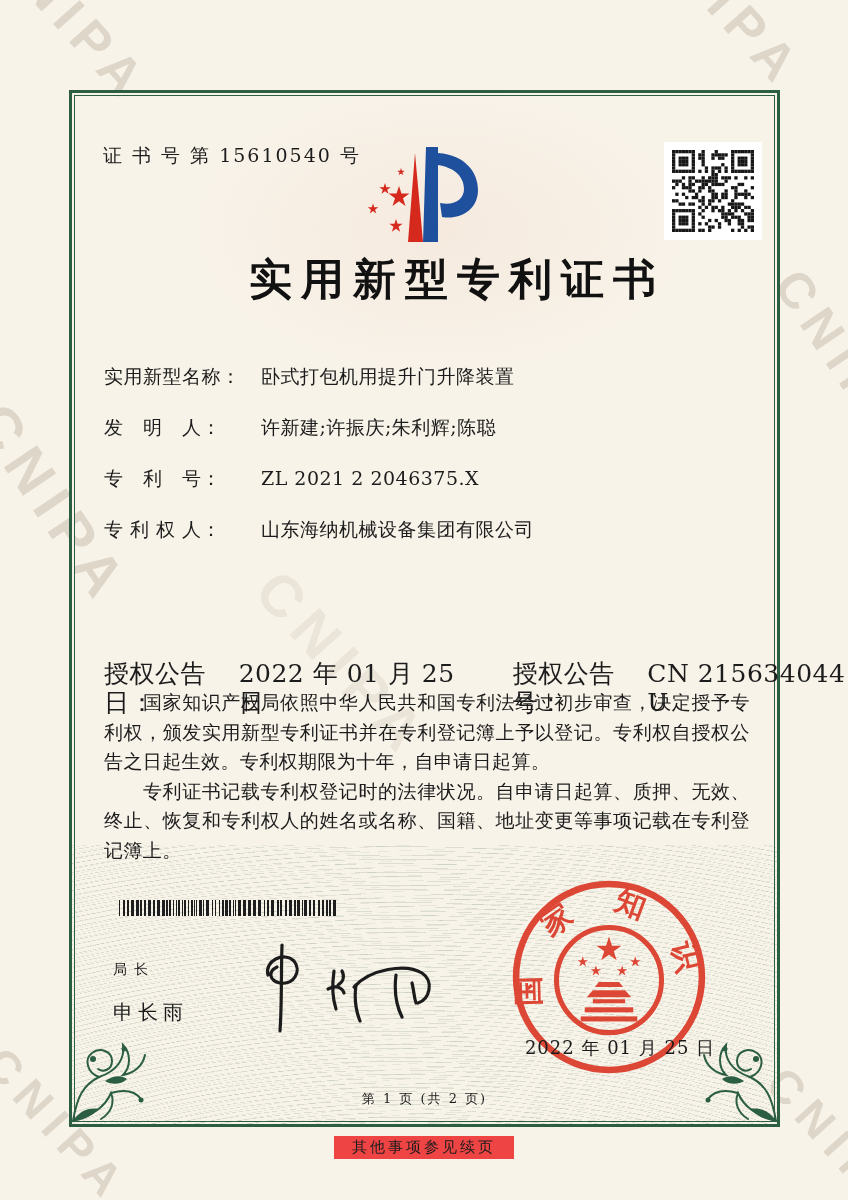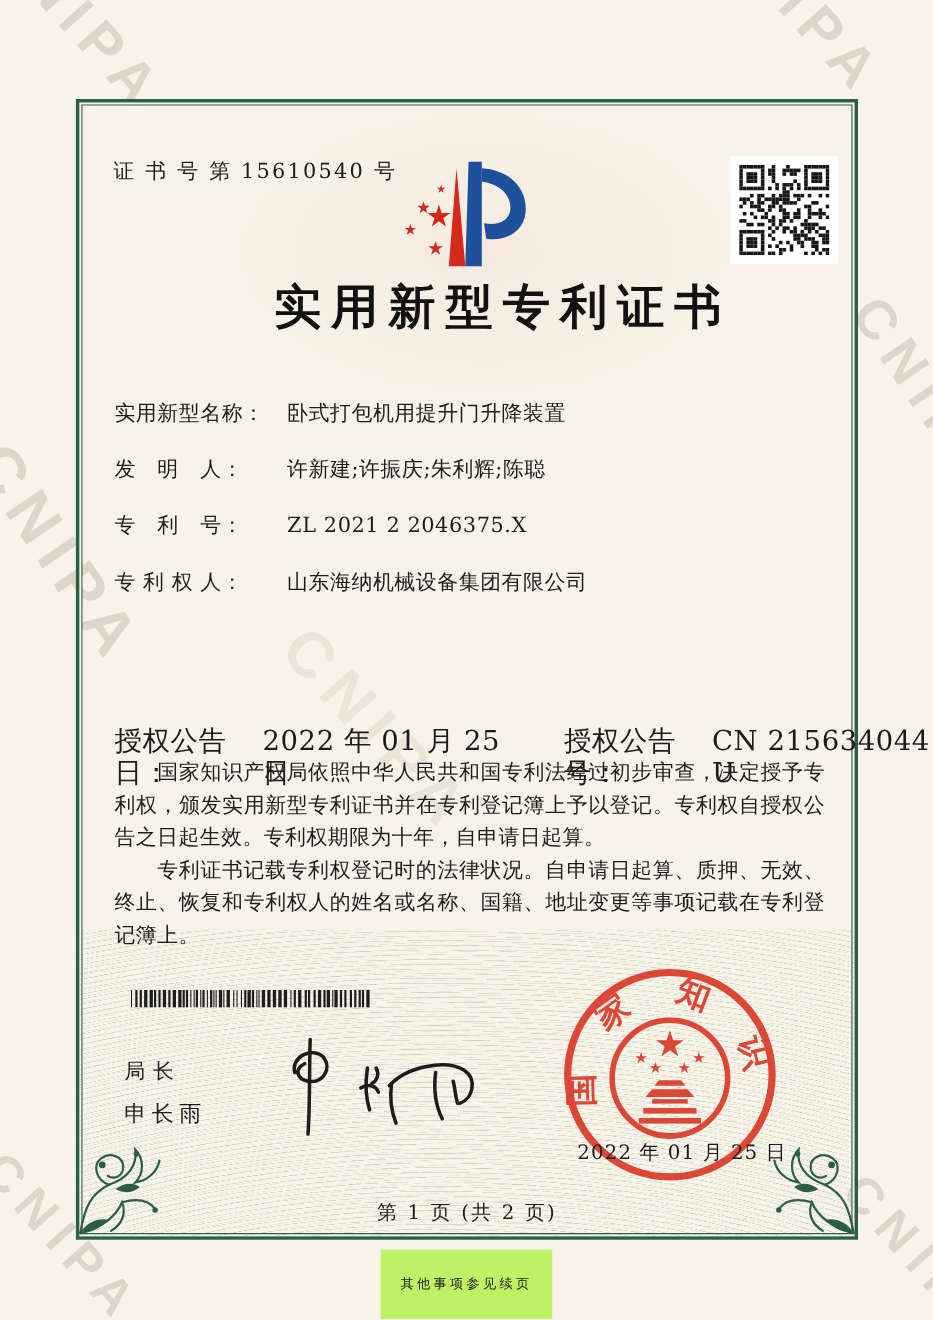--- a/index.html
+++ b/index.html
@@ -40,33 +40,33 @@
   .field-label{display:inline-block;width:157px;}
   .grant-row{position:absolute;left:104px;top:659px;display:flex;font-size:25px;
     line-height:29px;z-index:2;letter-spacing:.5px;}
   .grant-group2{margin-left:54px;}
   
   .paras{position:absolute;left:104px;top:688px;width:646px;z-index:2;}
   .paras p{margin:0;font-size:19px;line-height:29.5px;text-indent:39px;text-align:justify;
     letter-spacing:.4px;}
   
   .barcode{position:absolute;left:119px;top:900px;width:219px;height:16px;z-index:2;}
-  .director-title{position:absolute;left:113px;top:961px;font-size:19px;letter-spacing:7px;z-index:2;}
+  .director-title{position:absolute;left:113px;top:961px;font-size:14px;letter-spacing:7px;z-index:2;}
   .director-name{position:absolute;left:113px;top:999px;font-size:20px;letter-spacing:5px;z-index:2;}
   .signature{position:absolute;left:238px;top:933px;width:212px;height:106px;z-index:2;}
   .seal{position:absolute;left:508px;top:876px;width:202px;height:202px;z-index:2;opacity:.93;}
   .seal-date{position:absolute;left:520px;top:1036px;width:200px;text-align:center;
     font-size:18px;letter-spacing:1px;color:#1a1a1a;z-index:3;}
   .page-number{position:absolute;left:69px;top:1090px;width:711px;text-align:center;
-    font-size:18px;letter-spacing:2px;z-index:2;}
+    font-size:13px;letter-spacing:2px;z-index:2;}
   .flourish{position:absolute;top:1023px;width:100px;height:100px;z-index:2;}
   .flourish.left{left:71px;}
   .flourish.right{left:678px;transform:scaleX(-1);}
-  .cont-note{position:absolute;left:50%;transform:translateX(-50%);top:1136px;background:#bef264;
-    padding:23px 18px;font-size:12px;letter-spacing:3px;z-index:2;white-space:nowrap;}
+  .cont-note{position:absolute;left:50%;transform:translateX(-50%);top:1136px;background:#ef4444;
+    padding:2px 18px;font-size:15px;letter-spacing:3px;z-index:2;white-space:nowrap;}
   
   .logo-red{fill:var(--logo_red,#d6291d);}
   .logo-blue{fill:var(--logo_blue,#1f509e);}
   .seal-stroke{stroke:var(--seal_red,#dc3a28);fill:none;}
   .seal-fill{fill:var(--seal_red,#dc3a28);}
   .seal-text{fill:var(--seal_red,#dc3a28);font-family:"DejaVu Serif",serif;font-weight:bold;
     font-size:30px;letter-spacing:14px;}
   .fl-stroke{stroke:var(--border_green,#2b5e43);fill:none;stroke-width:2;stroke-linecap:round;}
   .fl-fill{fill:var(--border_green,#2b5e43);}
   .sig-stroke{stroke:#1c1c1c;fill:none;stroke-width:3.2;stroke-linecap:round;stroke-linejoin:round;}

